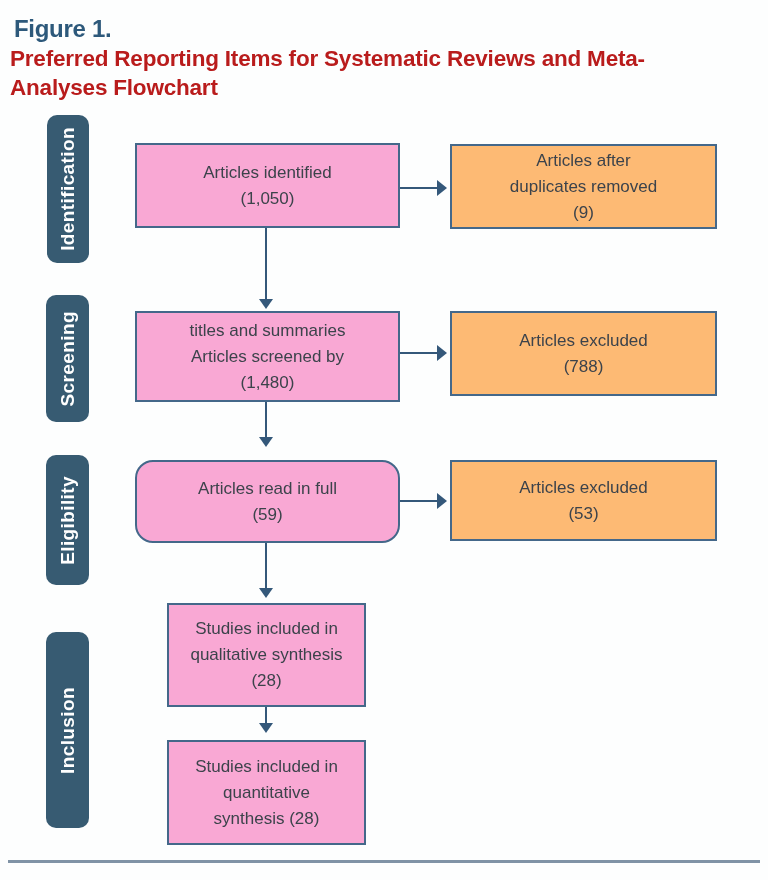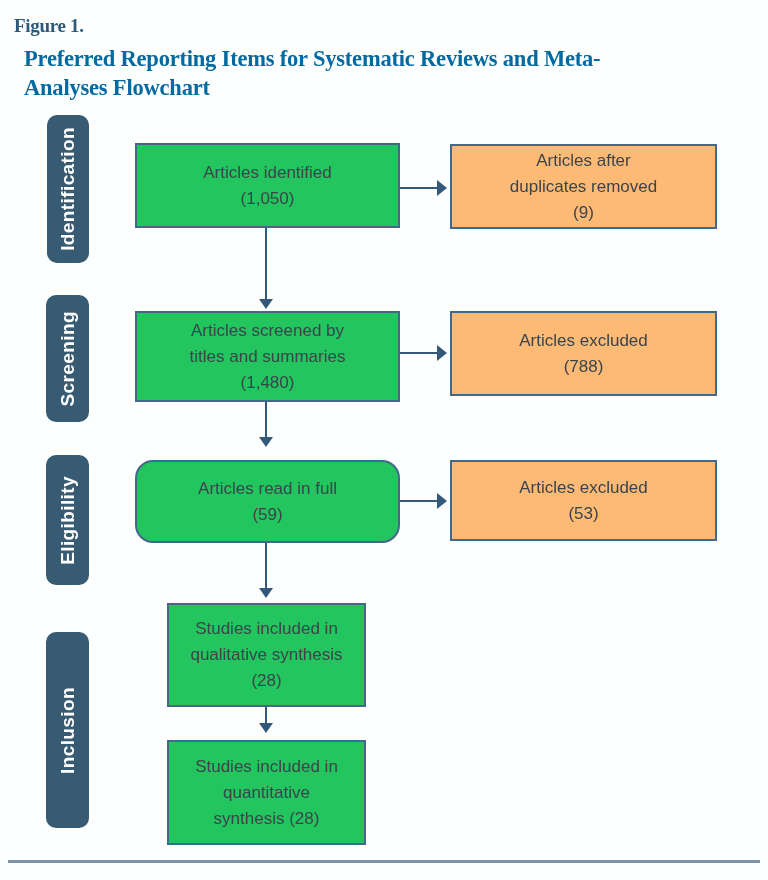--- a/index.html
+++ b/index.html
@@ -3,42 +3,42 @@
 <meta charset="utf-8">
 <style>
   html, body { margin:0; padding:0; background:#ffffff; }
   .page {
     position:relative; width:768px; height:880px;
     background:#fdfefe; overflow:hidden;
     font-family:"Liberation Sans", sans-serif;
   }
   .fig-label {
     position:absolute; left:14px; top:15px;
-    font-size:19px; font-weight:bold; color:#2d597b; letter-spacing:-0.3px;font-family:Liberation Serif, serif;
+    font-size:24px; font-weight:bold; color:#2d597b; letter-spacing:-0.3px;
   }
   .heading {
-    position:absolute; left:24px; top:44px; width:740px;
+    position:absolute; left:10px; top:44px; width:740px;
     font-size:22.5px; font-weight:bold; line-height:29px;
-    color:#0369a1; letter-spacing:-0.2px;font-family:Liberation Serif, serif;
+    color:#b91c1c; letter-spacing:-0.2px;
   }
   .stage {
     position:absolute; background:#375b72; border-radius:10px;
     display:flex; align-items:center; justify-content:center;
   }
   .stage span {
     writing-mode:vertical-rl; transform:rotate(180deg);
     color:#ffffff; font-weight:bold; font-size:19px; letter-spacing:0.4px;
     white-space:nowrap;
   }
   .box {
     position:absolute; border:2px solid #44688a; box-sizing:border-box;
     display:flex; flex-direction:column; align-items:center; justify-content:center;
     text-align:center; font-size:17px; line-height:26px; color:#3c434b;
   }
-  .box.leftcol  { background:#22c55e;text-align:right; }
+  .box.leftcol  { background:#f9a8d4;text-align:right; }
   .box.rightcol { background:#fdba74; }
   .stem-v { position:absolute; width:2px;  background:#34587a; }
   .stem-h { position:absolute; height:2px; background:#34587a; }
   .head-v {
     position:absolute; width:0; height:0;
     border-left:7px solid transparent; border-right:7px solid transparent;
     border-top:10px solid #34587a;
   }
   .head-h {
     position:absolute; width:0; height:0;
@@ -75,22 +75,22 @@
     <span>Articles identified</span>
     <span>(1,050)</span>
   </div>
   <div class="box rightcol" style="left:450px; top:144px; width:267px; height:85px;">
     <span>Articles after</span>
     <span>duplicates removed</span>
     <span>(9)</span>
   </div>
 
   <div class="box leftcol" style="left:135px; top:311px; width:265px; height:91px;">
+    <span>titles and summaries</span>
     <span>Articles screened by</span>
-    <span>titles and summaries</span>
     <span>(1,480)</span>
   </div>
   <div class="box rightcol" style="left:450px; top:311px; width:267px; height:85px;">
     <span>Articles excluded</span>
     <span>(788)</span>
   </div>
 
   <div class="box leftcol" style="left:135px; top:460px; width:265px; height:83px;border-radius:18px;">
     <span>Articles read in full</span>
     <span>(59)</span>

